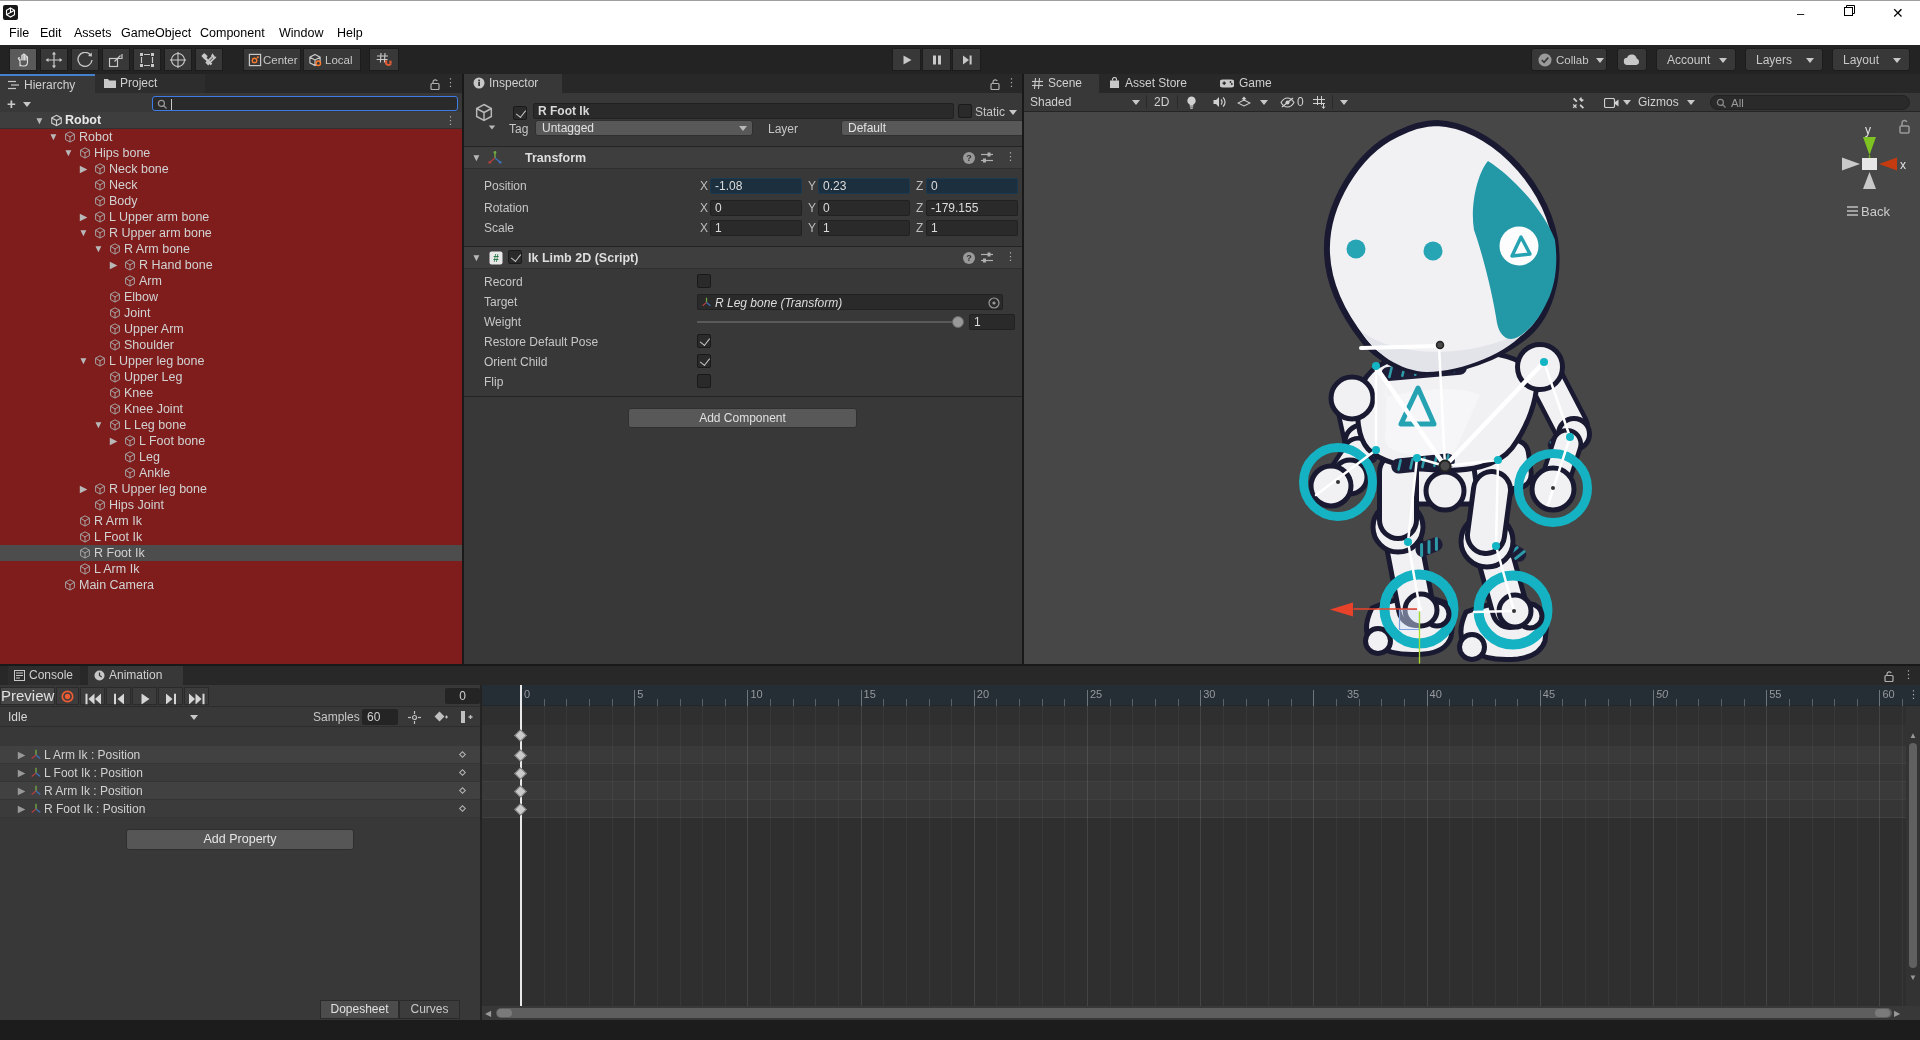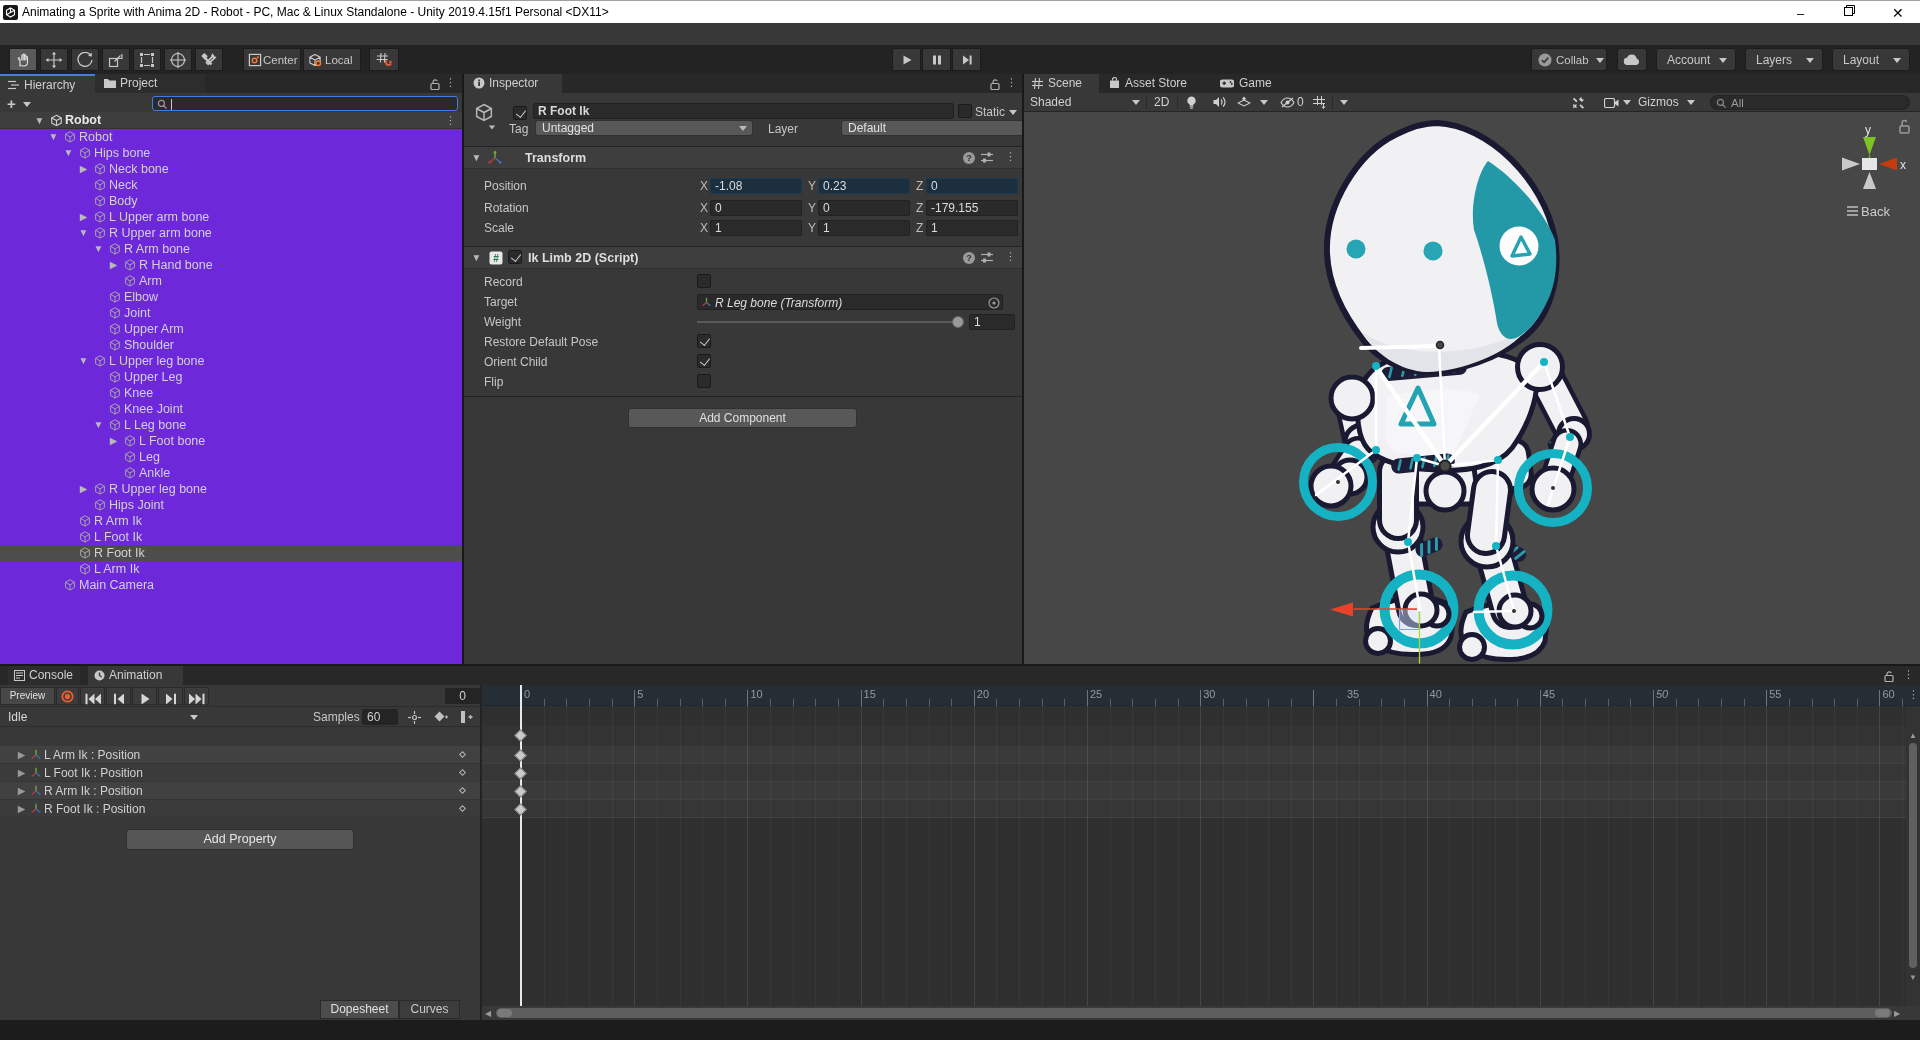--- a/index.html
+++ b/index.html
@@ -44,28 +44,36 @@
 .kfdiamond{position:absolute;width:9px;height:9px;background:#cacaca;border:1px solid #777;transform:rotate(45deg);}
 .ticklbl{position:absolute;top:3px;font-size:11px;color:#96999d;}
 </style></head>
 <body>
 <div id="root">
     <div class="abs" id="titlebar">
       <div id="unityico"><svg width="15" height="15" viewBox="0 0 15 15">
           <path d="M7.5 3 L11.5 5.3 L11.5 9.7 L7.5 12 L3.5 9.7 L3.5 5.3 Z" fill="none" stroke="#fff" stroke-width="1.1"></path>
           <path d="M7.5 3 L7.5 7.5 L3.5 9.7 M7.5 7.5 L11.5 5.3" fill="none" stroke="#fff" stroke-width="1.1"></path>
         </svg></div>
-      <div class="ttl">Animating a Sprite with Anima 2D - Robot - PC, Mac &amp; Linux Standalone - Unity 2019.4.15f1 Personal &lt;DX11&gt;</div>
       <div class="winbtn" style="left:1797px;top:5px;">–</div>
       <div class="winbtn" style="left:1844px;top:3px;"><svg width="11" height="11" viewBox="0 0 11 11">
           <rect x="0.5" y="2.5" width="8" height="8" fill="none" stroke="#000"></rect>
           <path d="M2.5 2.5 v-2 h8 v8 h-2" fill="none" stroke="#000"></path>
         </svg></div>
       <div class="winbtn" style="left:1892px;top:4px;font-size:14px;">✕</div>
     </div>
+    <div class="abs" id="menubar">
+      <div class="menuitem" style="left:9px;">File</div>
+      <div class="menuitem" style="left:40px;">Edit</div>
+      <div class="menuitem" style="left:74px;">Assets</div>
+      <div class="menuitem" style="left:121px;">GameObject</div>
+      <div class="menuitem" style="left:200px;">Component</div>
+      <div class="menuitem" style="left:279px;">Window</div>
+      <div class="menuitem" style="left:337px;">Help</div>
+    </div>
     <div class="abs" id="toolbar">
       <div class="tbtn sel" style="left:9px;width:28px;">
         <svg width="16" height="16" viewBox="0 0 16 16">
           <path d="M5 14 V7 M5 9 L3.4 6.8 c-.5-.7.5-1.6 1.1-.9 M6.8 8 V3.6 c0-.9 1.4-.9 1.4 0 M8.2 8 V2.8 c0-.9 1.4-.9 1.4 0 M9.6 8 V3.6 c0-.9 1.4-.9 1.4 0 V8 M11 8 V5.2 c0-.9 1.5-.9 1.5 0 V10 c0 2-1 4-3.5 4 H7.5 C6.5 14 5.6 13.4 5 12.5" fill="none" stroke="#dedede" stroke-width="1.1" stroke-linecap="round"></path>
         </svg>
       </div>
       <div class="tbtn" style="left:40px;width:28px;">
         <svg width="17" height="17" viewBox="0 0 17 17">
           <g stroke="#c8c8c8" stroke-width="1.2">
             <line x1="8.5" y1="2" x2="8.5" y2="15"></line>
@@ -192,21 +200,21 @@
       </div>
       <div class="tbtn" style="left:1745px;width:78px;border-radius:3px;">
         <span class="tlabel" style="position:absolute;left:10px;top:4px;">Layers</span>
         <span class="droparrow" style="right:8px;top:9px;"></span>
       </div>
       <div class="tbtn" style="left:1832px;width:78px;border-radius:3px;">
         <span class="tlabel" style="position:absolute;left:10px;top:4px;">Layout</span>
         <span class="droparrow" style="right:8px;top:9px;"></span>
       </div>
     </div>
-    <div class="abs" style="left:0;top:74px;width:462px;height:590px;background:#6d28d9;overflow:hidden;">
+    <div class="abs" style="left:0;top:74px;width:462px;height:590px;background:#7f1d1d;overflow:hidden;">
       <div class="abs tabstrip" style="left:0;top:0;width:462px;height:19px;"></div>
       <div class="abs tab active" style="left:0;top:0;width:95px;height:19px;border-top:2px solid #4480ce;">
         <svg style="position:absolute;left:8px;top:4px;" width="12" height="11" viewBox="0 0 12 11">
           <g stroke="#c8c8c8" stroke-width="1.2">
             <line x1="0" y1="1.5" x2="8" y2="1.5"></line>
             <line x1="3" y1="5" x2="11" y2="5"></line>
             <line x1="0" y1="8.5" x2="8" y2="8.5"></line>
           </g>
         </svg>
         <span style="position:absolute;left:24px;top:2px;">Hierarchy</span>
@@ -841,21 +849,21 @@
           <path d="M5.5 2.5 V5.5 L7.7 7" fill="none" stroke="#383838" stroke-width="1.3"></path>
         </svg>
         <span style="position:absolute;left:21px;top:2px;">Animation</span>
       </div>
       <svg class="abs" style="left:1884px;top:5px;" width="10" height="11" viewBox="0 0 10 11">
         <rect x="1" y="4.5" width="8" height="6" rx="1" fill="none" stroke="#b0b0b0" stroke-width="1.2"></rect>
         <path d="M3 4.5 V3 a2.3 2.3 0 0 1 4.3-1" fill="none" stroke="#b0b0b0" stroke-width="1.2"></path>
       </svg>
       <div class="abs" style="left:1903px;top:2px;color:#b0b0b0;font-size:11px;">⋮</div>
       <div class="abs" style="left:0;top:19px;width:480px;height:22px;background:#383838;border-bottom:1px solid #2c2c2c;">
-        <div class="abs" style="left:0;top:2px;width:55px;height:18px;background:#474747;border:1px solid #2a2a2a;text-align:center;font-size:10px;color:#e0e0e0;line-height:16px;">Preview</div>
+        <div class="abs" style="left:0;top:2px;width:55px;height:18px;background:#474747;border:1px solid #2a2a2a;text-align:center;font-size:15px;color:#e0e0e0;line-height:16px;">Preview</div>
         <div class="abs" style="left:56px;top:2px;width:23px;height:18px;background:#3c3c3c;border:1px solid #2a2a2a;">
           <svg style="position:absolute;left:4px;top:2px;" width="13" height="13" viewBox="0 0 13 13">
             <circle cx="6.5" cy="6.5" r="5.2" fill="none" stroke="#ed5c35" stroke-width="1.7"></circle>
             <circle cx="6.5" cy="6.5" r="2.7" fill="#ed5c35"></circle>
           </svg>
         </div>
         <div class="abs" style="left:80px;top:2px;width:25px;height:18px;background:#3c3c3c;border:1px solid #2a2a2a;">
           <div style="position:absolute;left:50%;top:50%;transform:translate(-50%,-50%);height:11px;"><svg width="16" height="11" viewBox="0 0 16 11">
               <rect x="0.5" y="0" width="2" height="11" fill="#d6d6d6"></rect>
               <path d="M9.5 0 L3.5 5.5 L9.5 11 Z" fill="#d6d6d6"></path>

